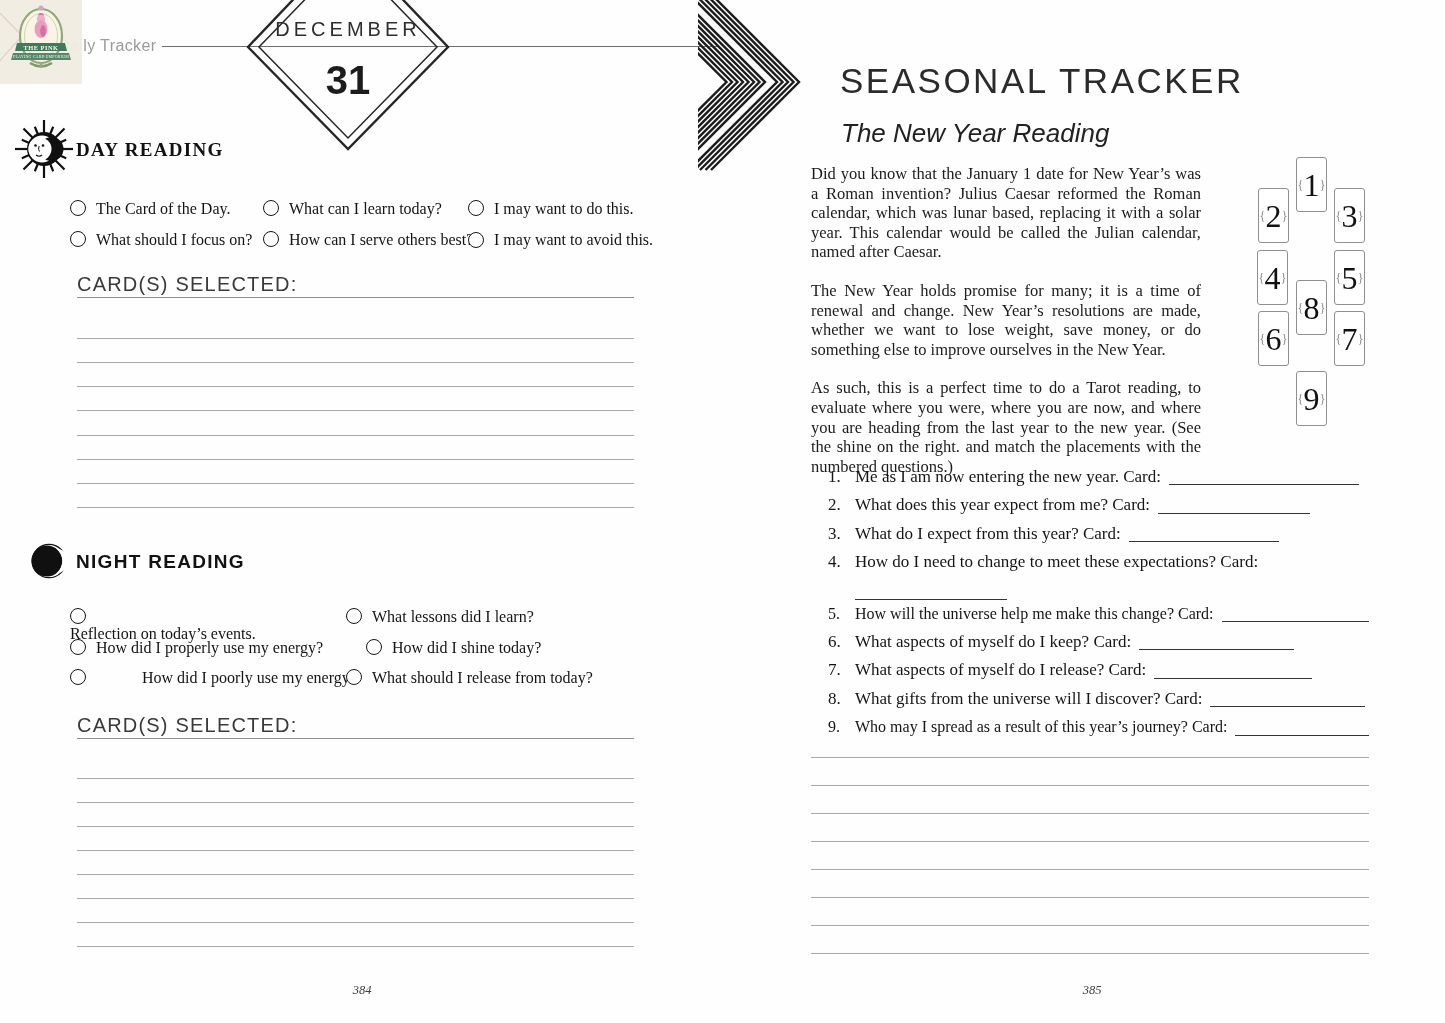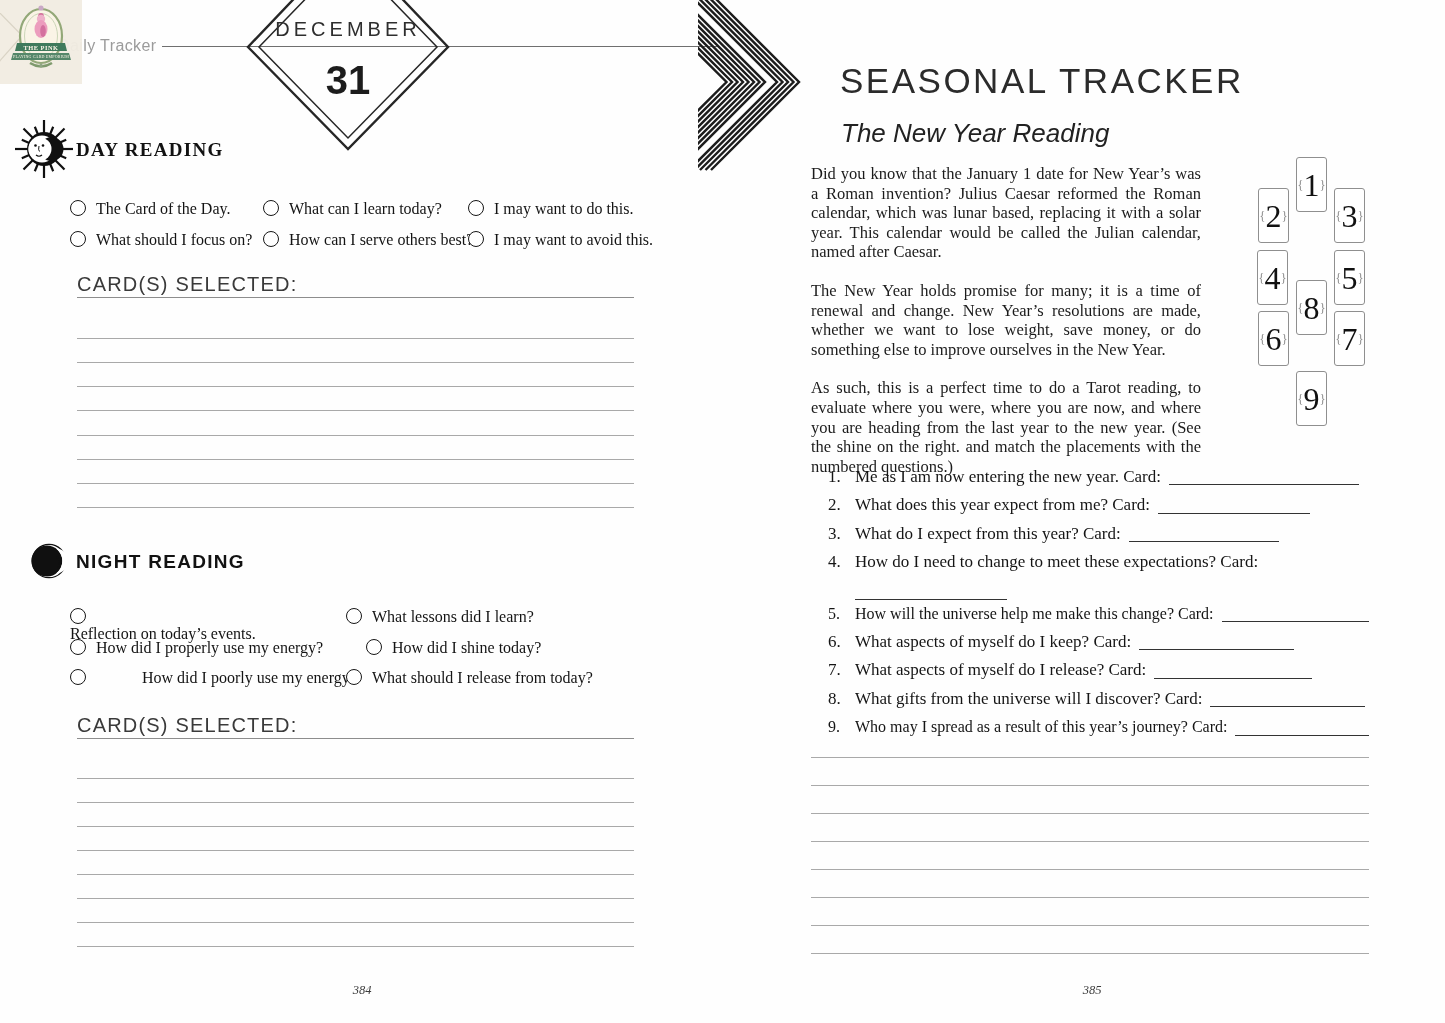--- a/index.html
+++ b/index.html
@@ -155,21 +155,21 @@
     <span class="lbl">I may want to do this.</span>
   </div>
   <div class="opt" style="left:70px;top:230px;">
     <span class="circ"></span>
     <span class="lbl">What should I focus on?</span>
   </div>
   <div class="opt" style="left:263px;top:230px;">
     <span class="circ"></span>
     <span class="lbl">How can I serve others best?</span>
   </div>
-  <div class="opt" style="left:468px;top:230px;">
+  <div class="opt" style="left:468px;top:230px;align-items:center;">
     <span class="circ"></span>
     <span class="lbl">I may want to avoid this.</span>
   </div>
 
   <div class="abs cards-label" style="left:77px;top:273px;">CARD(S) SELECTED:</div>
   <div class="abs rule-dark" style="left:77px;top:297px;width:557px;"></div>
   <div class="abs wline" style="left:77px;top:338px;width:557px;"></div>
   <div class="abs wline" style="left:77px;top:362px;width:557px;"></div>
   <div class="abs wline" style="left:77px;top:386px;width:557px;"></div>
   <div class="abs wline" style="left:77px;top:410px;width:557px;"></div>

